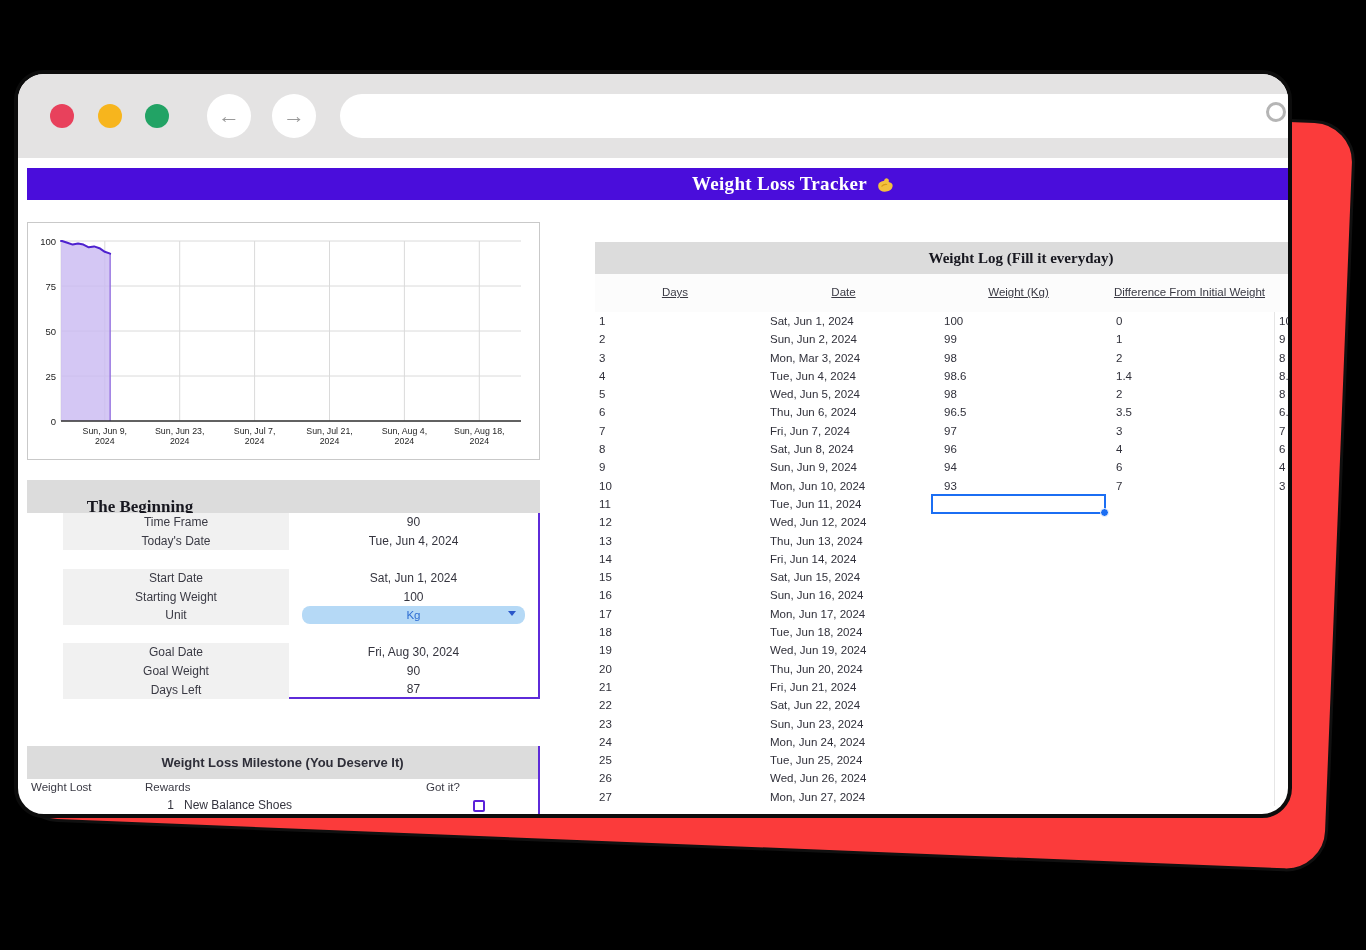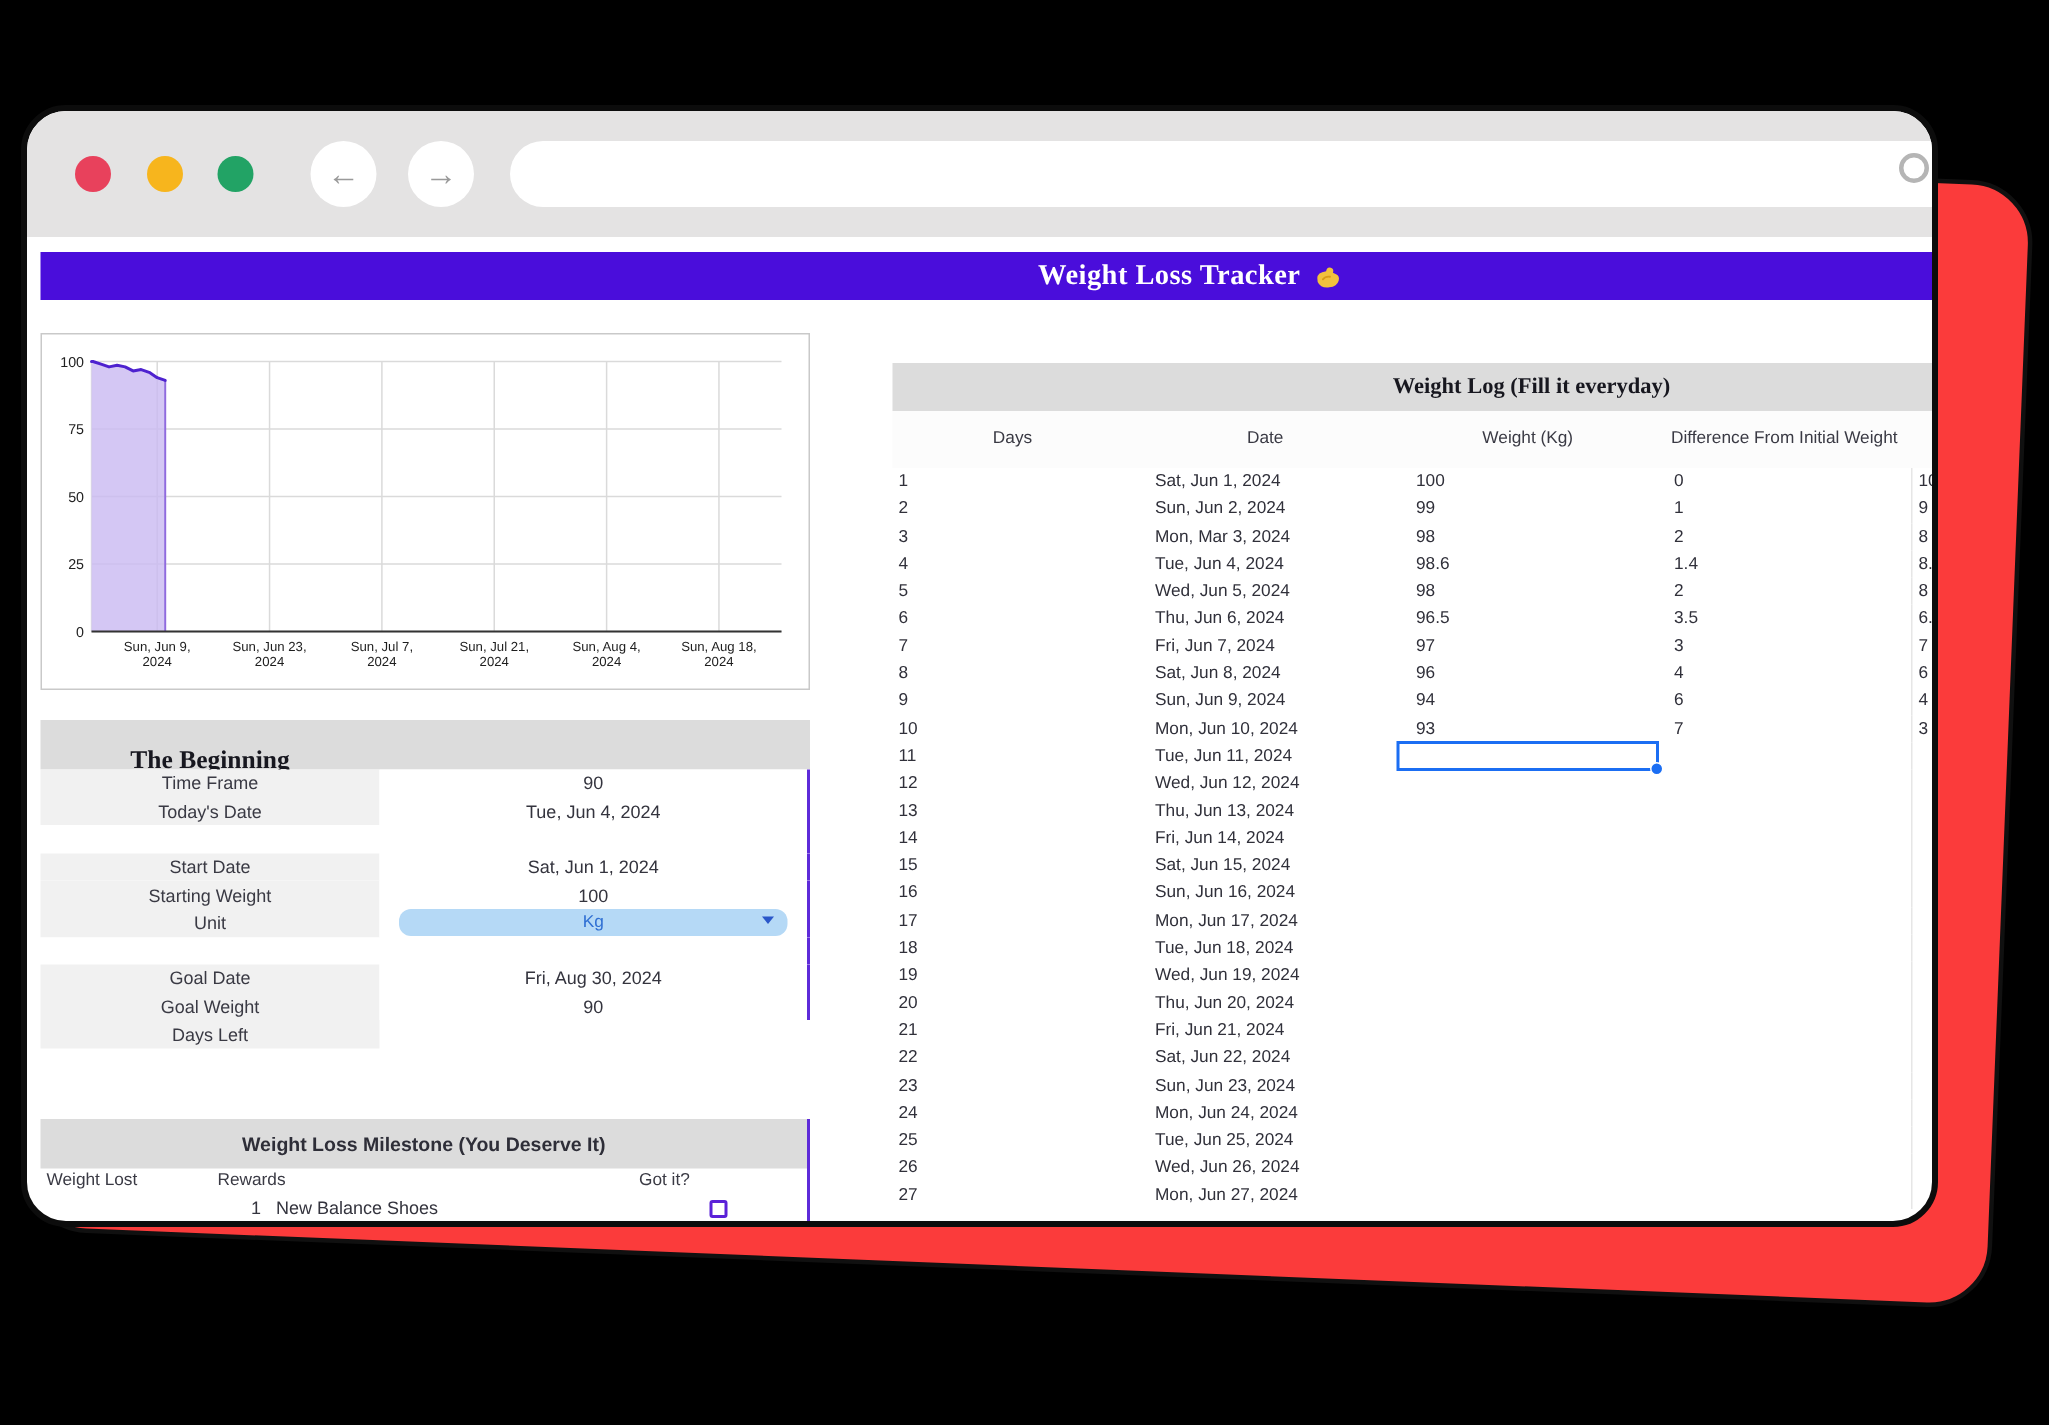--- a/index.html
+++ b/index.html
@@ -34,21 +34,21 @@
   .chart-card{position:absolute;left:9px;top:148px;width:513px;height:238px;background:#fff;
               border:1px solid #c9c9c9;}
 
   .section-head{font-family:"Liberation Serif","DejaVu Serif",serif;font-weight:bold;color:#17171f;}
 
   
   .btable{position:absolute;left:9px;top:406px;width:513px;}
   .btable .hd{display:grid;grid-template-columns:226px 1fr;height:33px;background:var(--band);}
   .btable .hd .c1{display:flex;align-items:center;justify-content:center;font-size:17px;}
   .btable .hd .c2{display:flex;align-items:center;justify-content:center;font-size:12px;color:#3d3d46;margin-top:40px;}
-  .brow{display:grid;grid-template-columns:226px 1fr;height:18.6px;font-size:12px;}
+  .brow{display:grid;grid-template-columns:226px 1fr;height:18.6px;font-size:12px;margin-left:36px;}
   .brow .lbl{background:var(--label-cell);display:flex;align-items:center;justify-content:center;color:#3a3a44;}
   .brow .val{background:#fff;display:flex;align-items:center;justify-content:center;color:#34343e;
              border-right:2px solid var(--purple);}
   .brow.spacer .lbl{background:#fff;}
   .brow.last .val{border-bottom:2px solid var(--purple);}
   .unit-pill{width:calc(100% - 26px);height:18px;background:var(--dd-bg);border-radius:8px;
              display:flex;align-items:center;justify-content:center;position:relative;
              color:var(--dd-tx);font-size:11.5px;}
   .unit-pill .caret{position:absolute;right:9px;top:5px;width:0;height:0;
                     border-left:4px solid transparent;border-right:4px solid transparent;
@@ -64,21 +64,21 @@
   .mrow .num{text-align:right;padding-right:3px;}
   .mrow .rwd{padding-left:7px;}
   .checkbox{width:12px;height:12px;border:2px solid var(--checkbox);border-radius:2px;background:#fff;
             margin-left:16px;margin-top:2px;}
 
   
   .log{position:absolute;left:577px;top:168px;width:852px;}
   .log .hd{height:32px;background:var(--band);display:flex;align-items:center;justify-content:center;
            font-size:15px;}
   .log-cols{display:grid;height:38px;font-size:11.5px;color:#3a3a44;background:#fcfcfc;}
-  .log-cols .hc{display:flex;align-items:center;justify-content:center;text-align:center;line-height:1.15;}
+  .log-cols .hc{display:flex;align-items:center;justify-content:center;text-align:center;line-height:1.15;text-decoration:underline;}
   .log-row{display:grid;height:18.3px;font-size:11.5px;color:#30303a;}
   .log-row .c{line-height:18.3px;white-space:nowrap;overflow:visible;}
   .log-row .c1{padding-left:4px;}
   .log-row .c2{padding-left:15px;}
   .log-row .c3{padding-left:12px;background:#fff;}
   .log-row .c4{padding-left:11px;}
   .log-row .c5{padding-left:4px;border-left:1px solid #e6e6e6;}
   .cell-selected{outline:2px solid var(--sel);outline-offset:-1px;position:relative;}
   .cell-selected::after{content:"";position:absolute;right:-4px;bottom:-4px;width:7px;height:7px;
                         border-radius:50%;background:var(--sel);border:1px solid #fff;}
@@ -192,20 +192,21 @@
             <div class="brow">
               <div class="lbl">Goal Date</div>
               <div class="val">Fri, Aug 30, 2024</div>
             </div>
             <div class="brow">
               <div class="lbl">Goal Weight</div>
               <div class="val">90</div>
             </div>
             <div class="brow last">
               <div class="lbl">Days Left</div>
+              <div class="val">87</div>
             </div>
           </div>
       </div>
 
       <div class="mtable">
         <div class="hd">Weight Loss Milestone (You Deserve It)</div>
         <div class="mcols">
           <span style="left:4px;">Weight Lost</span>
           <span style="left:118px;">Rewards</span>
           <span style="left:399px;">Got it?</span>

